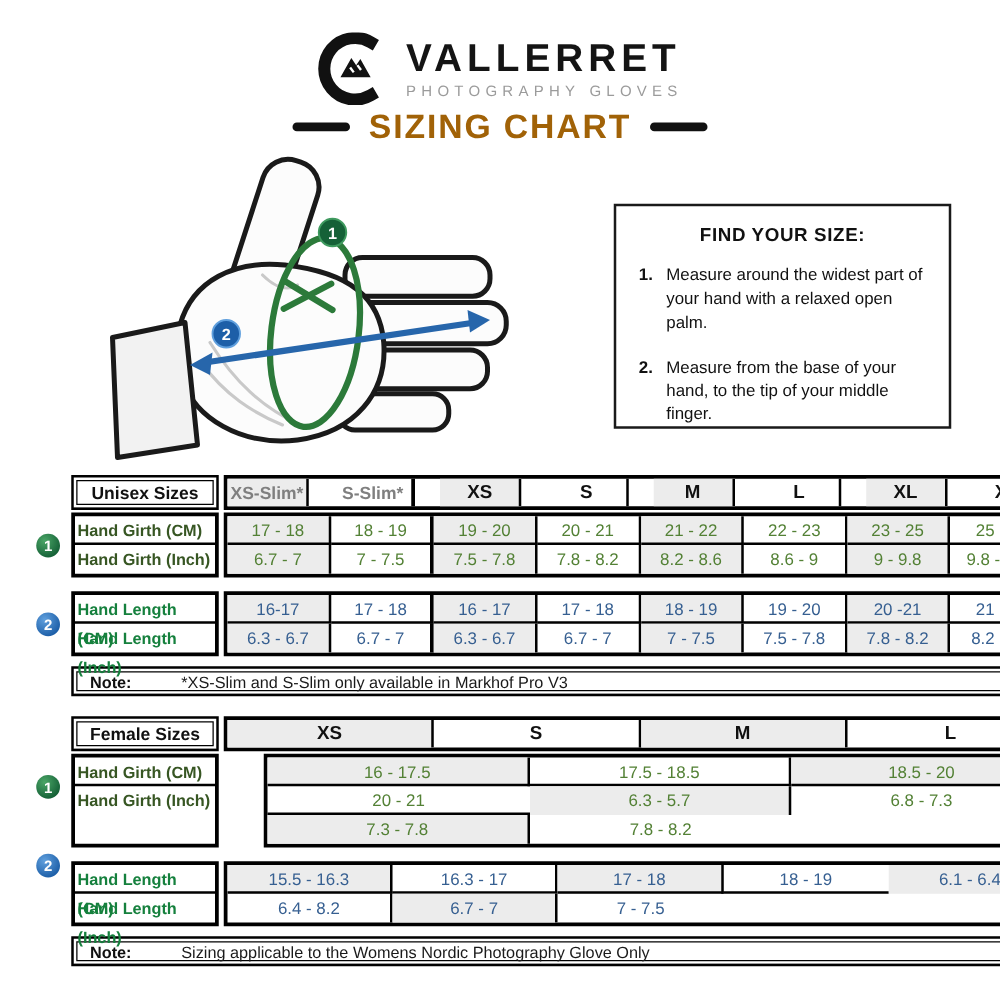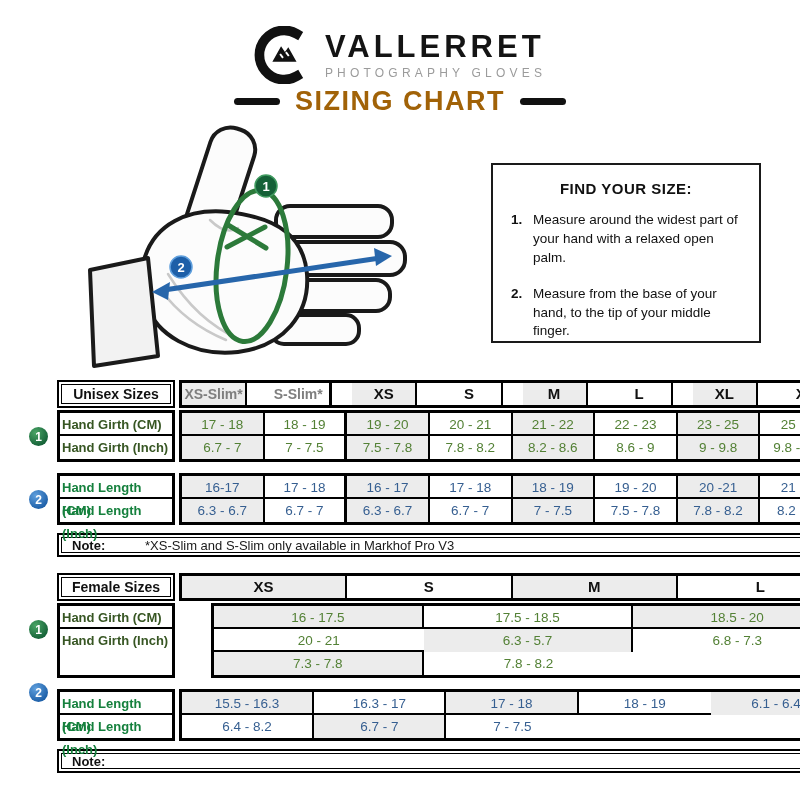--- a/index.html
+++ b/index.html
@@ -250,20 +250,21 @@
           <div class="dcell length-val shade bb">17 - 18</div>
           <div class="dcell length-val lastcol bb">18 - 19</div>
           <div class="dcell length-val shade">6.1 - 6.4</div>
           <div class="dcell length-val">6.4 - 8.2</div>
           <div class="dcell length-val shade">6.7 - 7</div>
           <div class="dcell length-val lastcol">7 - 7.5</div>
         </div>
       </div>
       <div class="note-box">
         <span class="note-label">Note:</span>
+        <span class="note-text">Sizing applicable to the Womens Nordic Photography Glove Only</span>
       </div>
     </div>
 
   <div class="marker green" style="left:29px;top:427px;">1</div>
   <div class="marker blue" style="left:29px;top:490px;">2</div>
   <div class="marker green" style="left:29px;top:620px;">1</div>
   <div class="marker blue" style="left:29px;top:683px;">2</div>
 
 </div>
 

